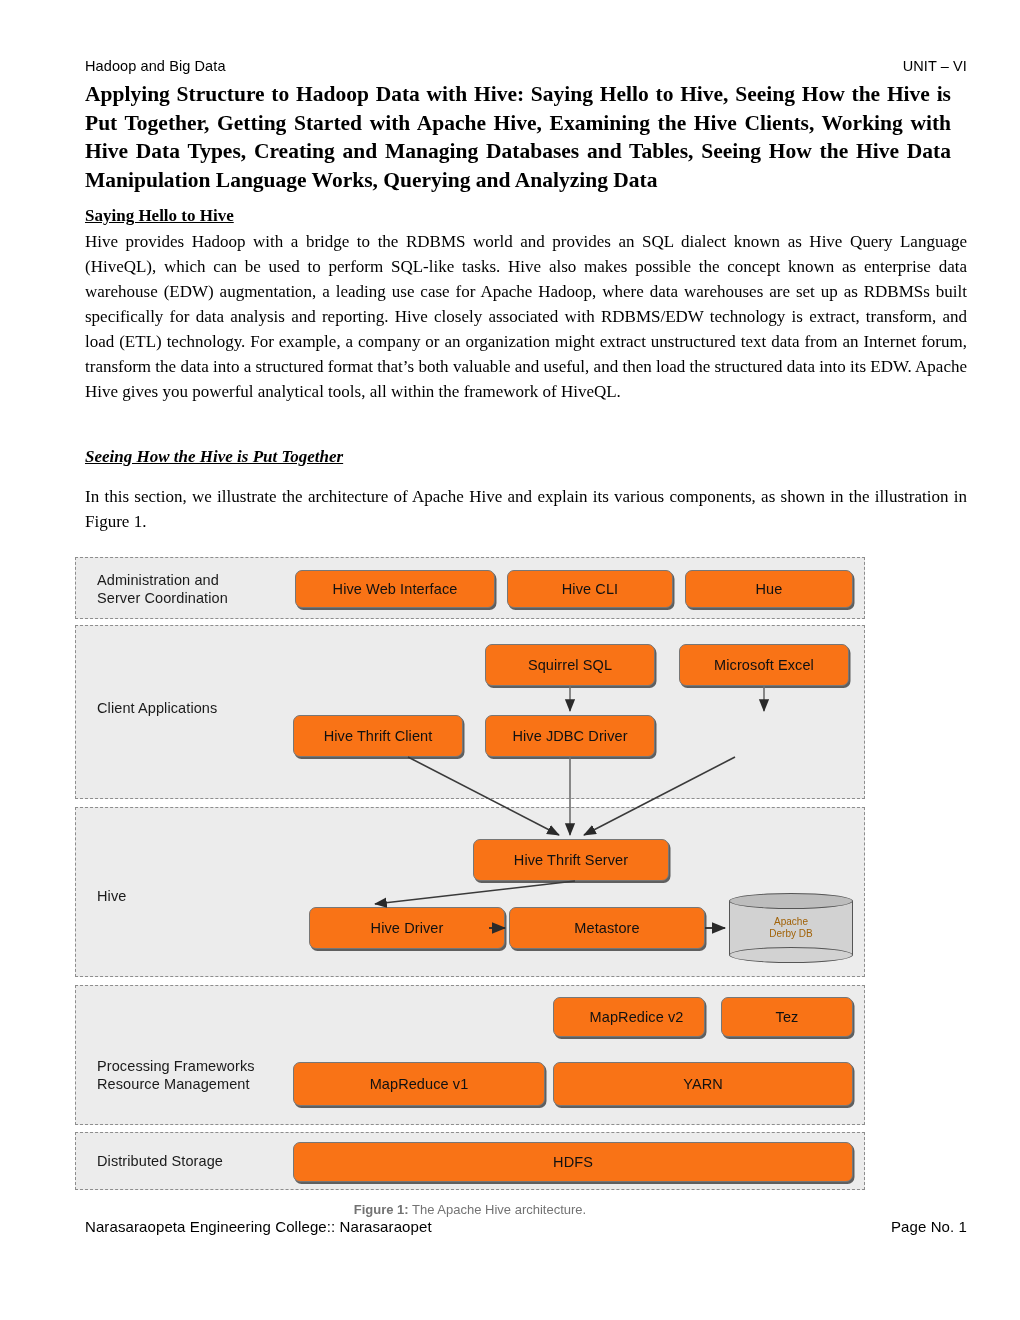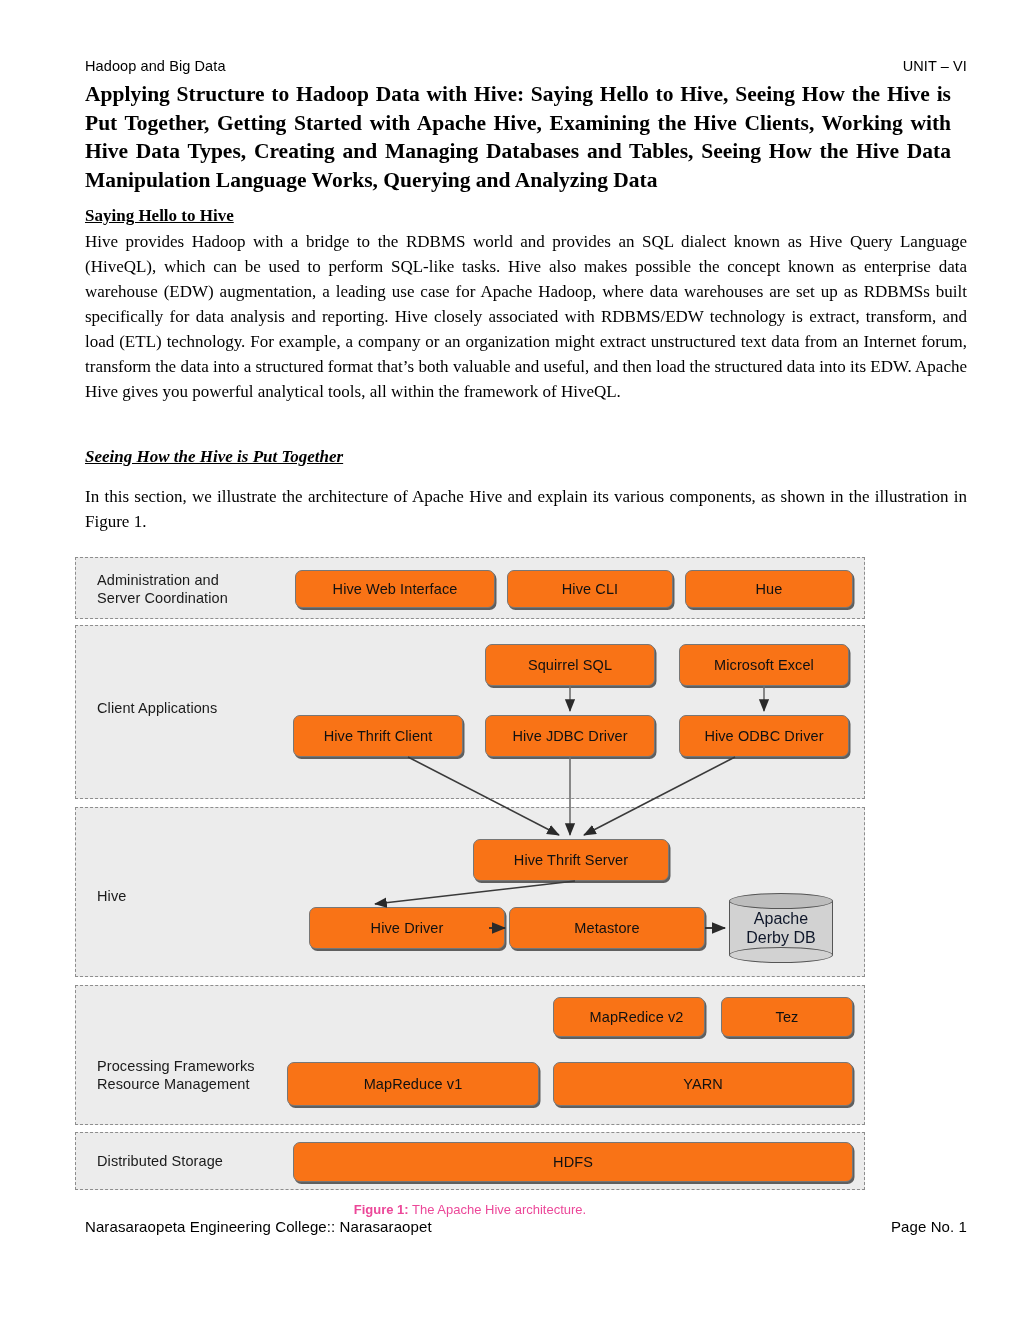--- a/index.html
+++ b/index.html
@@ -112,24 +112,25 @@
     font-family: "Liberation Sans", sans-serif;
     font-size: 14.5px;
     color: #111;
     letter-spacing: 0.1px;
     box-sizing: border-box;
     text-align: center;
   }
   .cylinder {
     position: absolute;
     font-family: "Liberation Sans", sans-serif;
-    font-size: 16px;
-    color: #0f172a;
+    font-size: 10px;
+    color: #a16207;
     text-align: center;
     line-height: 1.2;
+    padding-left: 20px;
   }
   .cyl-body {
     position: absolute;
     left: 0; top: 8px;
     width: 100%;
     height: calc(100% - 16px);
     background: #d2d2d2;
     border-left: 1.3px solid #555;
     border-right: 1.3px solid #555;
     box-sizing: border-box;
@@ -169,21 +170,21 @@
     left: 0; top: 0;
     width: 790px;
     height: 633px;
     pointer-events: none;
   }
   .fig-caption {
     margin-top: 12px;
     text-align: center;
     font-family: "Liberation Sans", sans-serif;
     font-size: 13px;
-    color: #ec4899;
+    color: #737373;
   }
   .fig-caption b { font-weight: bold; }
 
   
   .footer {
     position: absolute;
     left: 85px;
     top: 1218px;
     width: 882px;
     display: flex;
@@ -221,41 +222,40 @@
         <div class="node" style="left:220px; top:13px; width:200px; height:38px;">Hive Web Interface</div>
         <div class="node" style="left:610px; top:13px; width:168px; height:38px;">Hue</div>
         <div class="node" style="left:432px; top:13px; width:166px; height:38px;">Hive CLI</div>
 
         <div class="band" style="top:68px; height:174px;"></div>
         <div class="band-label" style="left:22px; top:142px;">Client Applications</div>
         <div class="node" style="left:604px; top:87px; width:170px; height:42px;">Microsoft Excel</div>
         <div class="node" style="left:410px; top:87px; width:170px; height:42px;">Squirrel SQL</div>
         <div class="node" style="left:218px; top:158px; width:170px; height:42px;">Hive Thrift Client</div>
         <div class="node" style="left:410px; top:158px; width:170px; height:42px;">Hive JDBC Driver</div>
-        <div class="node" style="left:604px; top:158px; width:170px; height:42px;">Hive ODBC Driver</div>
 
         <div class="band" style="top:250px; height:170px;"></div>
         <div class="band-label" style="left:22px; top:330px;">Hive</div>
         <div class="node" style="left:398px; top:32px; width:196px; height:42px; top:282px;">Hive Thrift Server</div>
         <div class="node" style="left:218px; top:350px; width:196px; height:42px;margin-left:16px;">Hive Driver</div>
         <div class="node" style="left:434px; top:350px; width:196px; height:42px;">Metastore</div>
         <div class="cylinder" style="left:654px; top:336px; width:104px; height:70px;">
           <div class="cyl-body"></div>
           <div class="cyl-bottom"></div>
           <div class="cyl-top"></div>
           <div class="cyl-text">Apache
 Derby DB</div>
         </div>
 
         <div class="band" style="top:428px; height:140px;"></div>
         <div class="band-label" style="left:22px; top:500px;">Processing Frameworks
 Resource Management</div>
         <div class="node" style="left:478px; top:440px; width:152px; height:40px;padding-left:15px;">MapRedice v2</div>
         <div class="node" style="left:646px; top:440px; width:132px; height:40px;">Tez</div>
-        <div class="node" style="left:212px; top:505px; width:252px; height:44px;">MapReduce v1</div>
+        <div class="node" style="left:218px; top:505px; width:252px; height:44px;">MapReduce v1</div>
         <div class="node" style="left:478px; top:505px; width:300px; height:44px;">YARN</div>
 
         <div class="band" style="top:575px; height:58px;"></div>
         <div class="band-label" style="left:22px; top:595px;">Distributed Storage</div>
         <div class="node" style="left:218px; top:585px; width:560px; height:40px;">HDFS</div>
 
         <svg class="arrows" viewBox="0 0 790 633">
           <defs>
             <marker id="ah" markerWidth="9" markerHeight="9" refX="7.4" refY="3.2" orient="auto" markerUnits="strokeWidth">
               <path d="M0,0 L8,3.2 L0,6.4 z" fill="#2a2a2a"></path>

